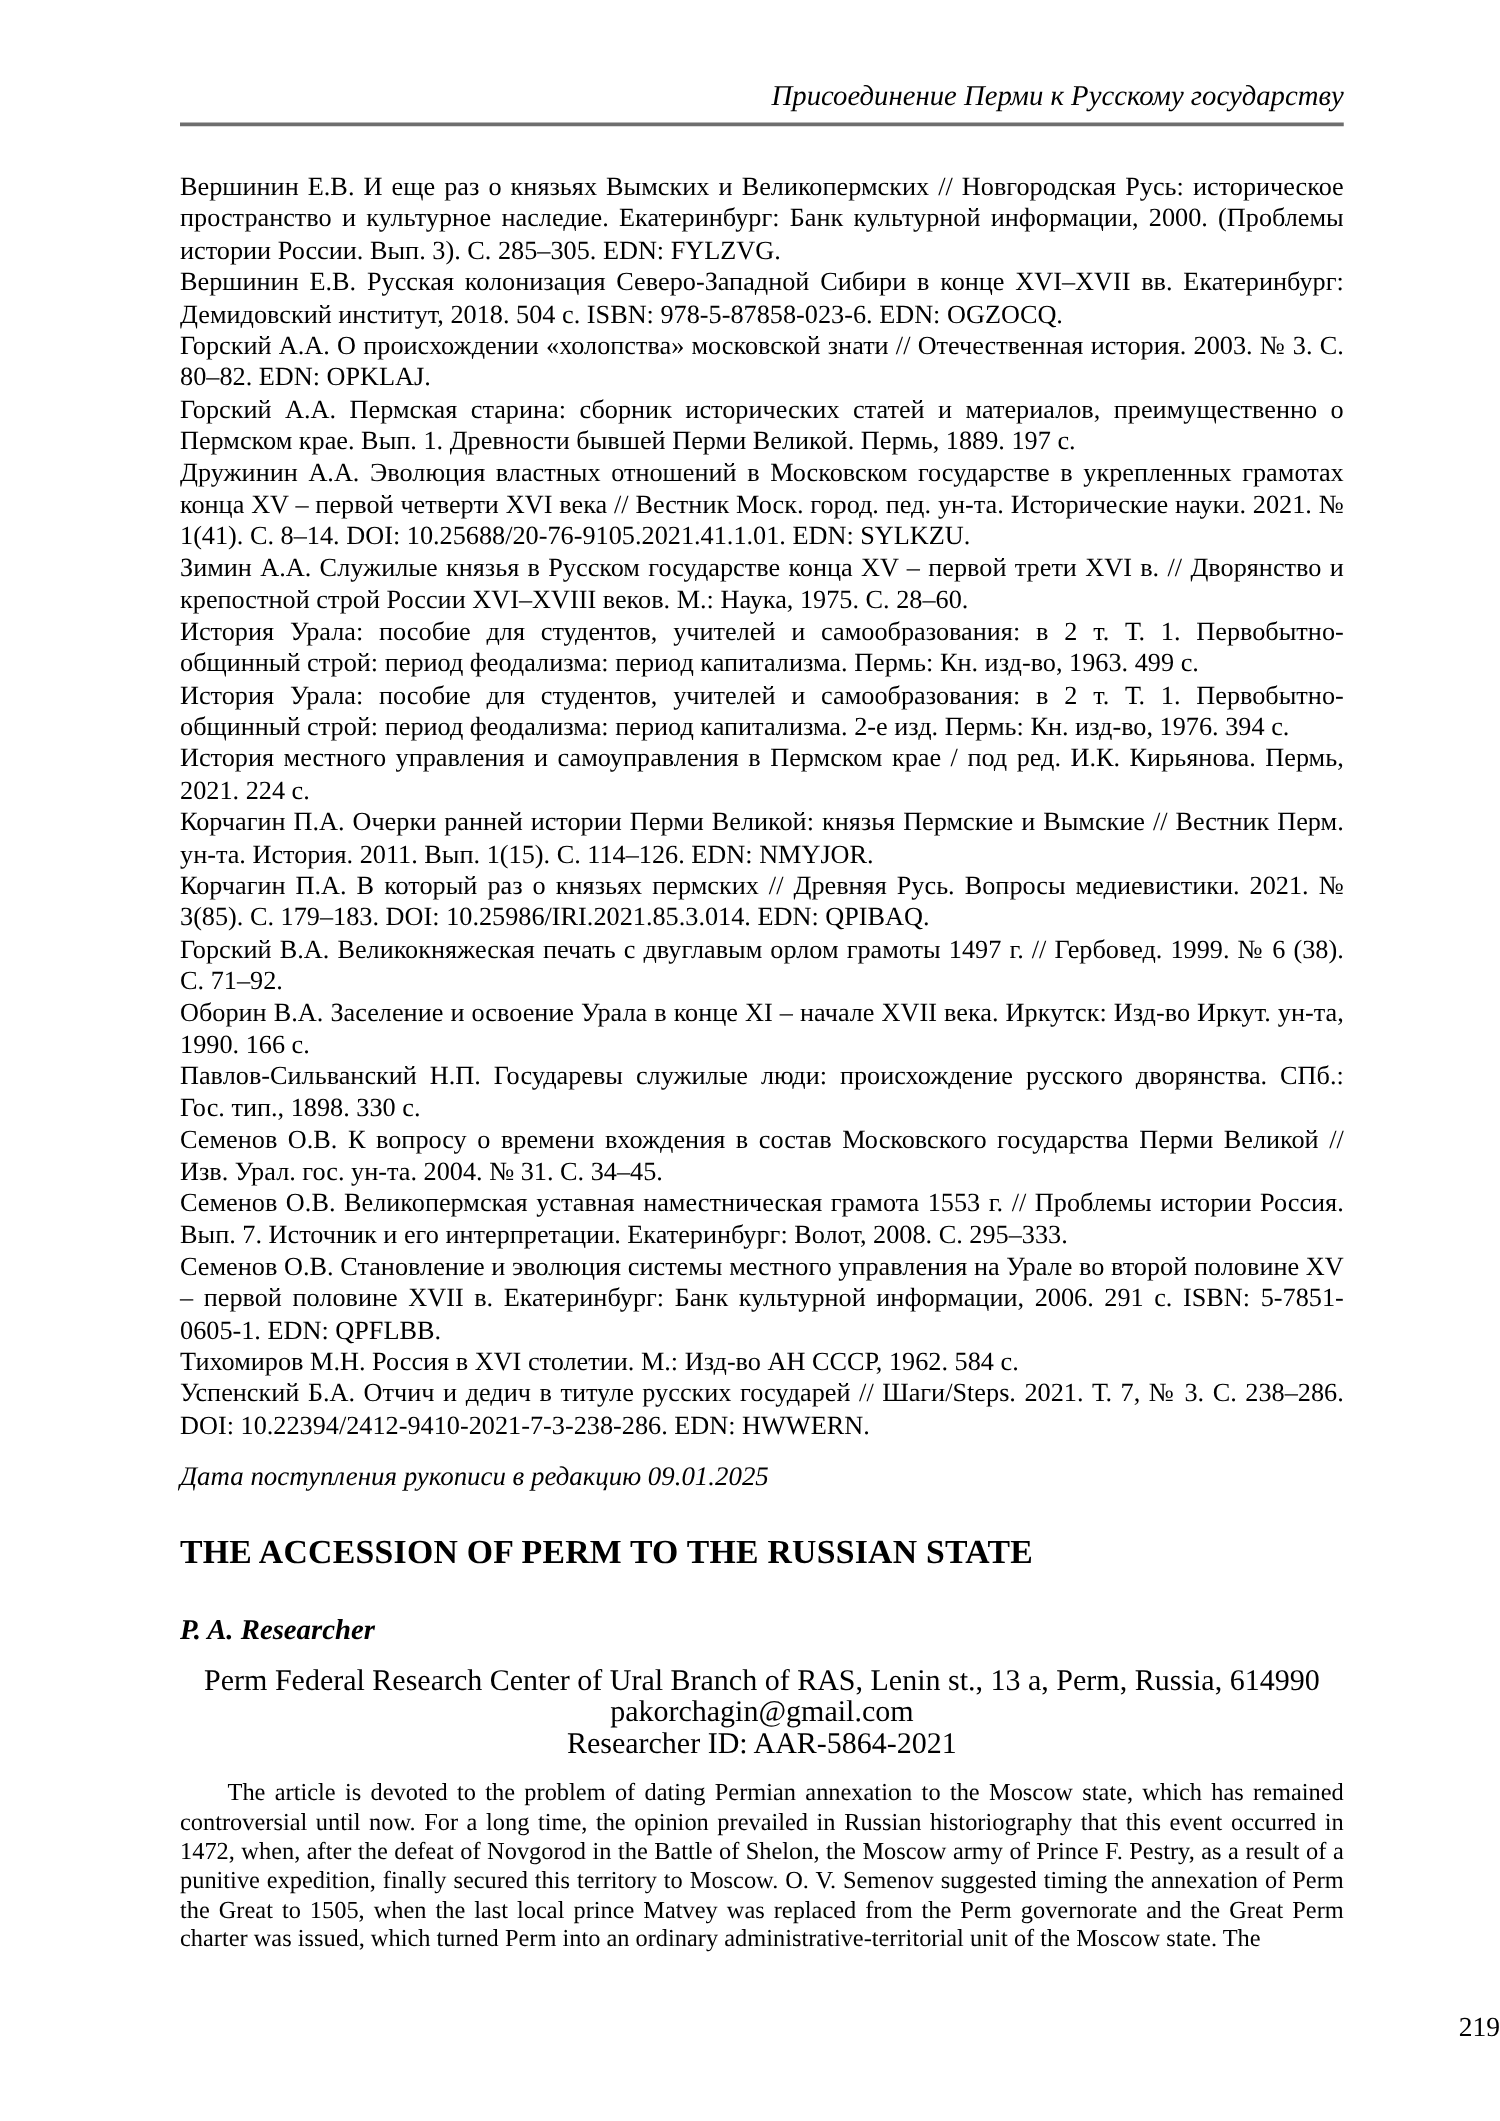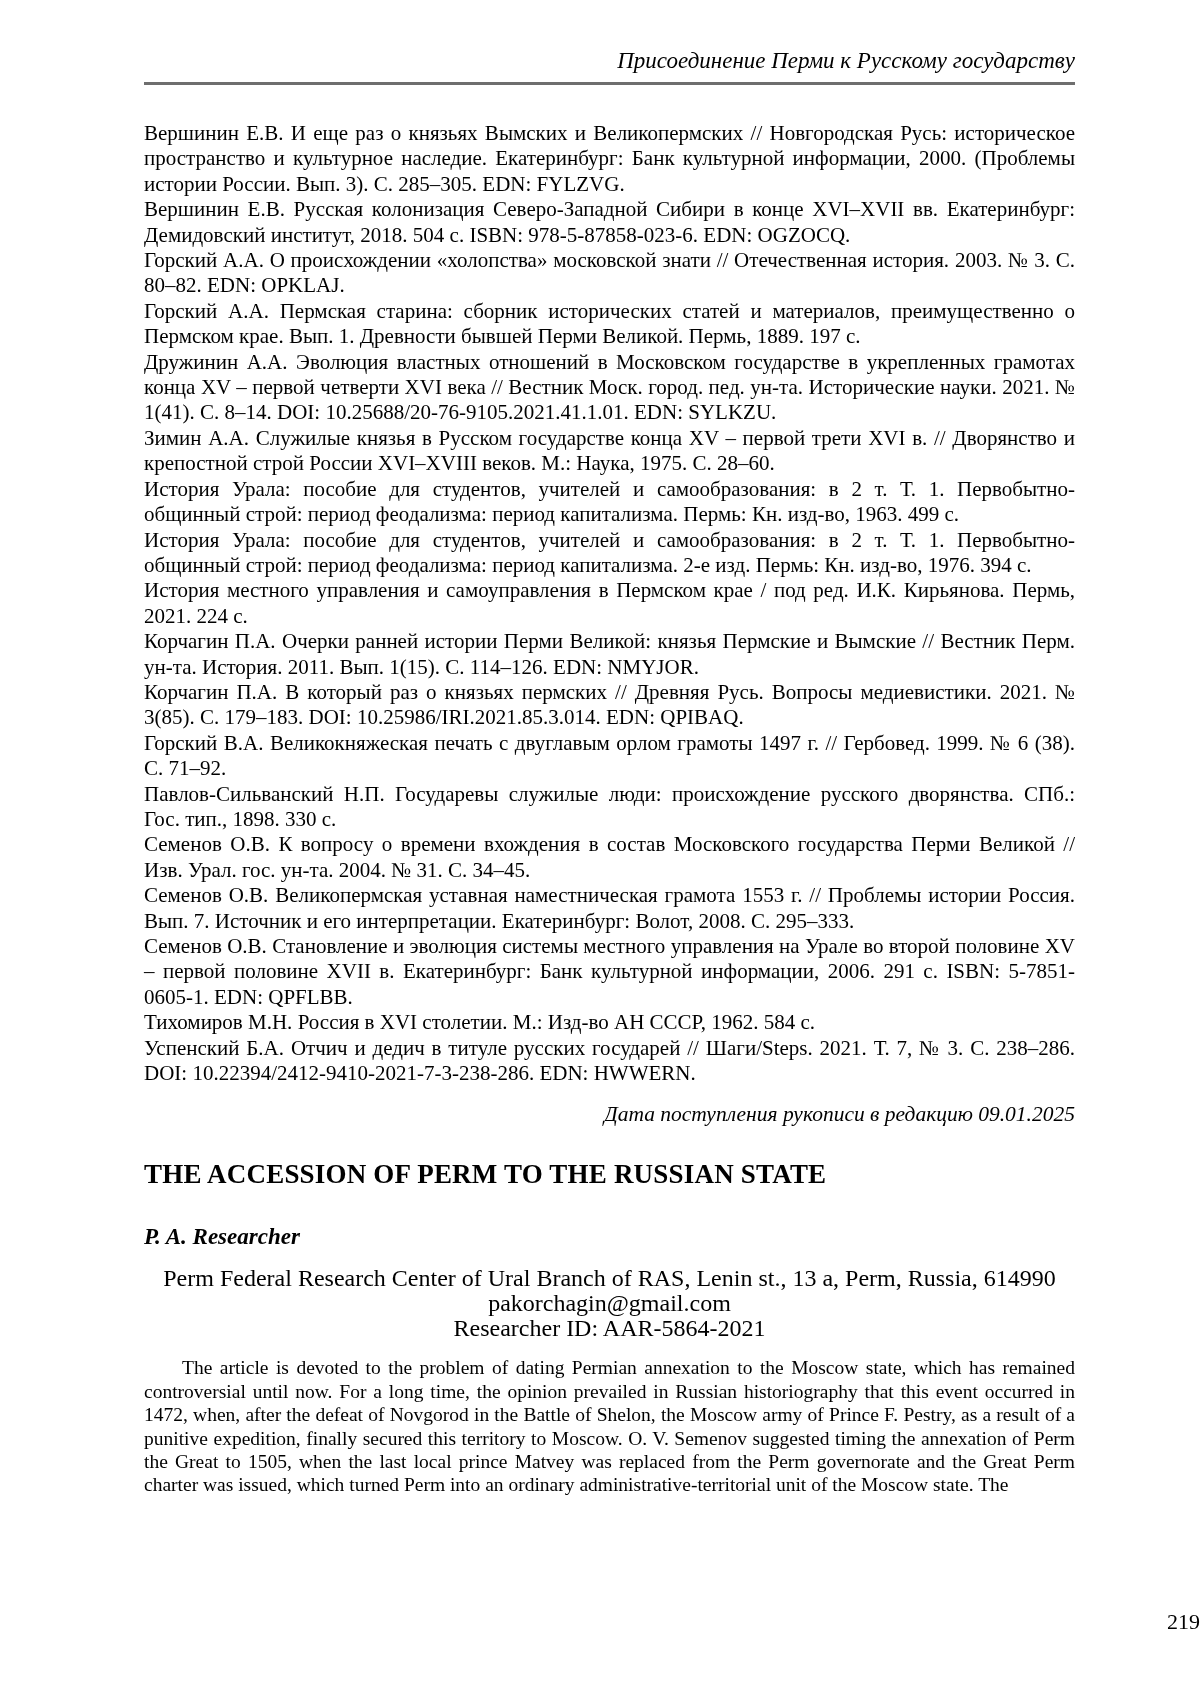--- a/index.html
+++ b/index.html
@@ -1,21 +1,21 @@
 <!DOCTYPE html>
 <html><head>
 <meta charset="utf-8">
 <style>
   html, body { margin: 0; padding: 0; background: #ffffff; }
   .page {
     position: relative;
     width: 1200px;
     height: 1697px;
     box-sizing: border-box;
-    padding: 46px 125px 0 144px;
+    padding: 62px 125px 0 144px;
     background: #ffffff;
     color: #000000;
     font-family: "Liberation Serif", serif;
     overflow: hidden;
   }
   .running-head {
     font-style: italic;
     text-align: right;
     font-size: 23px;
     line-height: 30px;
@@ -27,21 +27,21 @@
   .references {
     margin-top: 36px;
     font-size: 21px;
     line-height: 25.4px;
     text-align: justify;
   }
   .ref { margin: 0; }
   .ref .au { }
   .date-line {
     margin: 15px 0 0 0;
-    text-align: right;
+    text-align: left;
     font-style: italic;
     font-size: 21.5px;
     line-height: 26px;
   }
   .en-title {
     margin: 30px 0 0 0;
     text-align: left;
     font-size: 27px;
     font-weight: bold;
     line-height: 34px;
@@ -87,20 +87,21 @@
       <p class="ref"><span class="au">Горский А.А.</span> О происхождении «холопства» московской знати // Отечественная история. 2003. № 3. С. 80–82. EDN: OPKLAJ.</p>
       <p class="ref"><span class="au">Горский А.А.</span> Пермская старина: сборник исторических статей и материалов, преимущественно о Пермском крае. Вып. 1. Древности бывшей Перми Великой. Пермь, 1889. 197 с.</p>
       <p class="ref"><span class="au">Дружинин А.А.</span> Эволюция властных отношений в Московском государстве в укрепленных грамотах конца XV – первой четверти XVI века // Вестник Моск. город. пед. ун-та. Исторические науки. 2021. № 1(41). С. 8–14. DOI: 10.25688/20-76-9105.2021.41.1.01. EDN: SYLKZU.</p>
       <p class="ref"><span class="au">Зимин А.А.</span> Служилые князья в Русском государстве конца XV – первой трети XVI в. // Дворянство и крепостной строй России XVI–XVIII веков. М.: Наука, 1975. С. 28–60.</p>
       <p class="ref">История Урала: пособие для студентов, учителей и самообразования: в 2 т. Т. 1. Первобытно-общинный строй: период феодализма: период капитализма. Пермь: Кн. изд-во, 1963. 499 с.</p>
       <p class="ref">История Урала: пособие для студентов, учителей и самообразования: в 2 т. Т. 1. Первобытно-общинный строй: период феодализма: период капитализма. 2-е изд. Пермь: Кн. изд-во, 1976. 394 с.</p>
       <p class="ref">История местного управления и самоуправления в Пермском крае / под ред. И.К. Кирьянова. Пермь, 2021. 224 с.</p>
       <p class="ref"><span class="au">Корчагин П.А.</span> Очерки ранней истории Перми Великой: князья Пермские и Вымские // Вестник Перм. ун-та. История. 2011. Вып. 1(15). С. 114–126. EDN: NMYJOR.</p>
       <p class="ref"><span class="au">Корчагин П.А.</span> В который раз о князьях пермских // Древняя Русь. Вопросы медиевистики. 2021. № 3(85). С. 179–183. DOI: 10.25986/IRI.2021.85.3.014. EDN: QPIBAQ.</p>
       <p class="ref"><span class="au">Горский В.А.</span> Великокняжеская печать с двуглавым орлом грамоты 1497 г. // Гербовед. 1999. № 6 (38). С. 71–92.</p>
+      <p class="ref"><span class="au">Оборин В.А.</span> Заселение и освоение Урала в конце XI – начале XVII века. Иркутск: Изд-во Иркут. ун-та, 1990. 166 с.</p>
       <p class="ref"><span class="au">Павлов-Сильванский Н.П.</span> Государевы служилые люди: происхождение русского дворянства. СПб.: Гос. тип., 1898. 330 с.</p>
       <p class="ref"><span class="au">Семенов О.В.</span> К вопросу о времени вхождения в состав Московского государства Перми Великой // Изв. Урал. гос. ун-та. 2004. № 31. С. 34–45.</p>
       <p class="ref"><span class="au">Семенов О.В.</span> Великопермская уставная наместническая грамота 1553 г. // Проблемы истории Россия. Вып. 7. Источник и его интерпретации. Екатеринбург: Волот, 2008. С. 295–333.</p>
       <p class="ref"><span class="au">Семенов О.В.</span> Становление и эволюция системы местного управления на Урале во второй половине XV – первой половине XVII в. Екатеринбург: Банк культурной информации, 2006. 291 с. ISBN: 5-7851-0605-1. EDN: QPFLBB.</p>
       <p class="ref"><span class="au">Тихомиров М.Н.</span> Россия в XVI столетии. М.: Изд-во АН СССР, 1962. 584 с.</p>
       <p class="ref"><span class="au">Успенский Б.А.</span> Отчич и дедич в титуле русских государей // Шаги/Steps. 2021. Т. 7, № 3. С. 238–286. DOI: 10.22394/2412-9410-2021-7-3-238-286. EDN: HWWERN.</p>
     </div>
 
   <p class="date-line">Дата поступления рукописи в редакцию 09.01.2025</p>
 

